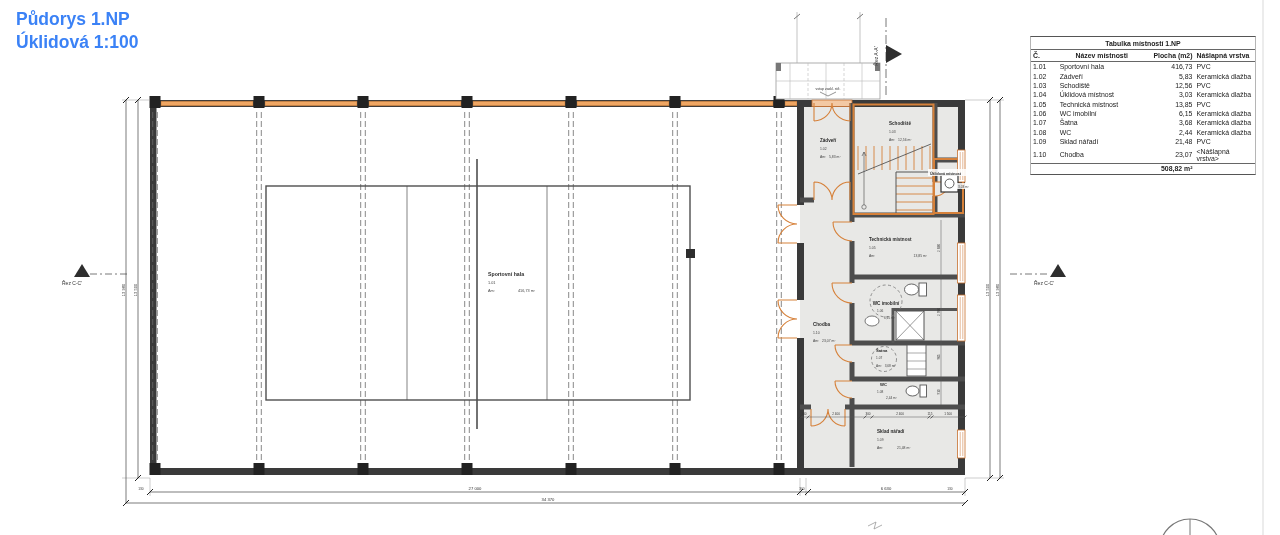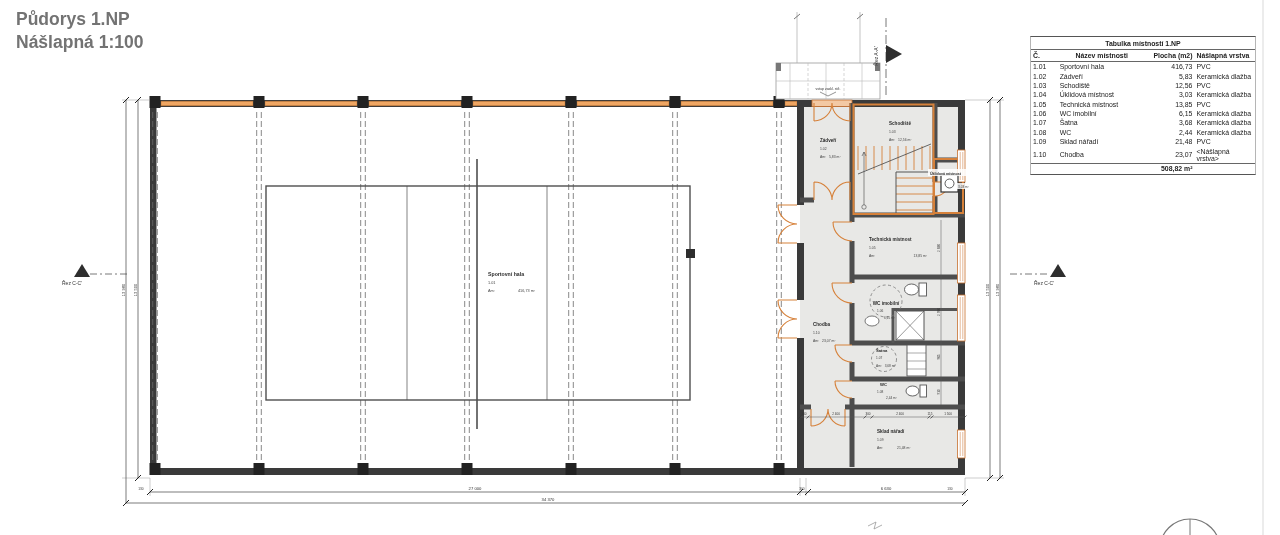--- a/index.html
+++ b/index.html
@@ -1,18 +1,18 @@
 <!DOCTYPE html>
 <html><head>
 <meta charset="utf-8">
 <style>
   html,body{margin:0;padding:0;background:#fff;}
   .sheet{position:relative;width:1280px;height:535px;background:#ffffff;overflow:hidden;
          font-family:"Liberation Sans",sans-serif;}
-  .title-block{position:absolute;left:16px;top:8px;color:#737373;font-weight:bold;
+  .title-block{position:absolute;left:16px;top:8px;color:#3b82f6;font-weight:bold;
                font-size:17.5px;line-height:1.32;}
   
   .table-wrap{position:absolute;left:1030px;top:36px;width:224px;
               border:1px solid #b5b5b5;border-top:1.4px solid #555;border-bottom:1.4px solid #555;
               background:#fff;}
   .table-wrap table{border-collapse:collapse;width:100%;font-size:6.9px;color:#222;}
   .table-wrap .t-title th{text-align:center;font-weight:bold;border-bottom:1px solid #666;padding:2.5px 0;}
   .table-wrap .t-head th{font-weight:bold;border-bottom:1px solid #666;padding:2px 2px;}
   .table-wrap td{padding:1.2px 2px;}
   .c-num{width:24px;text-align:left;}
@@ -26,21 +26,21 @@
   .rsub{fill:#444;}
   .dim{fill:#333;}
 </style>
 </head>
 <body>
 
 <div class="sheet">
 
   <div class="title-block">
     <div>Půdorys 1.NP</div>
-    <div>Nášlapná 1:100</div>
+    <div>Úklidová 1:100</div>
   </div>
 
   <svg width="1280" height="535" viewBox="0 0 1280 535">
 
     <g>
       <rect x="150" y="100" width="655" height="7" fill="#3a3a3a"></rect>
       <rect x="150" y="468" width="655" height="7" fill="#3a3a3a"></rect>
       <rect x="150" y="100" width="6.5" height="375" fill="#3a3a3a"></rect>
 
       <g>

